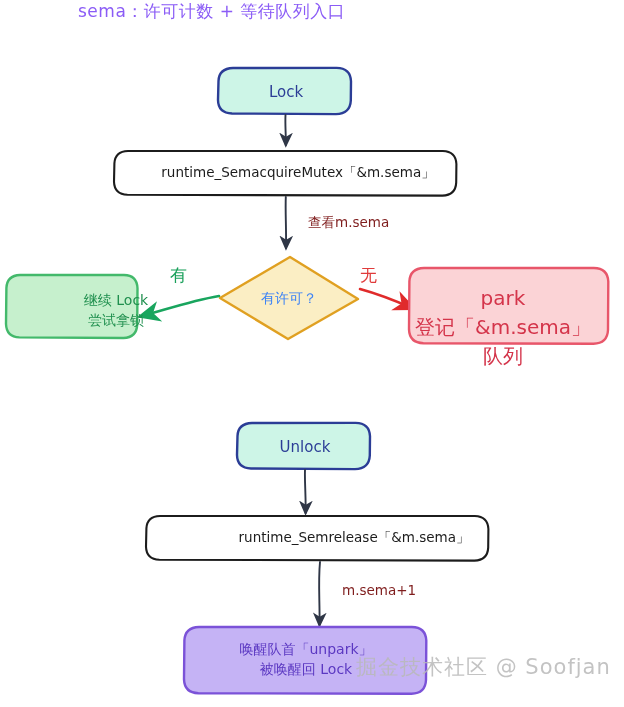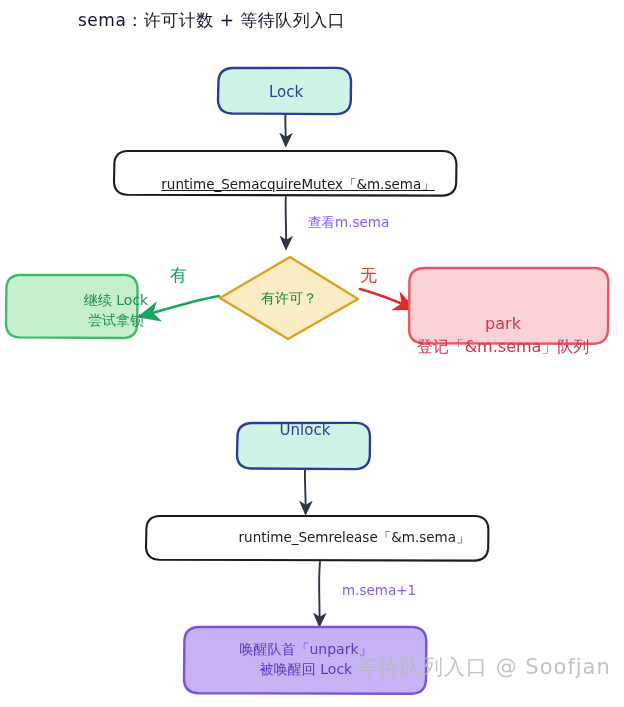--- a/index.html
+++ b/index.html
@@ -16,24 +16,24 @@
   }
   #canvas {
     position: absolute;
     left: 0; top: 0;
     width: 624px;
     height: 707px;
   }
   .diagram-title {
     position: absolute;
     left: 78px;
-    top: 9px;
+    top: 0;
     font-family: "DejaVu Sans", sans-serif;
     font-size: 17px;
-    color: #0f172a;
+    color: #8b5cf6;
     letter-spacing: 0.5px;
     white-space: nowrap;
   }
   .node-label {
     position: absolute;
     text-align: center;
     font-family: "DejaVu Sans", sans-serif;
     line-height: 1.45;
     white-space: pre-line;
     pointer-events: none;
@@ -41,43 +41,42 @@
   .lbl-lock, .lbl-unlock {
     font-size: 15px;
     color: #2b3d96;
   }
   .lbl-mono {
     font-size: 13.5px;
     color: #1c1c1c;
   }
   .lbl-diamond {
     font-size: 14px;
-    color: #15803d;
+    color: #3b82f6;
   }
   .lbl-green {
     font-size: 14px;
     color: #1f8f4e;
   }
   .lbl-red {
-    font-size: 16px;
+    font-size: 20px;
     color: #d4344a;
-    margin-top: 28px;
   }
   .lbl-purple {
     font-size: 14px;
     color: #5b38c2;
   }
   .edge-label {
     position: absolute;
     font-family: "DejaVu Sans", sans-serif;
     font-size: 13.5px;
     white-space: nowrap;
     pointer-events: none;
   }
-  .edge-dark { color: #8b5cf6; }
+  .edge-dark { color: #7f1d1d; }
   .edge-green { color: #1aa05b; font-size: 17px; }
   .edge-red { color: #e03b3b; font-size: 17px; }
   .watermark {
     position: absolute;
     left: 356px;
     top: 653px;
     font-family: "DejaVu Sans", sans-serif;
     font-size: 21px;
     color: #b9b9b9;
     opacity: 0.85;
@@ -156,38 +155,38 @@
 
   <g>
     <path d="M199,627 q-14,0.5 -14.6,13.4 l-0.4,39 q0.5,13.4 14.4,13.8 l213,0.6 q14,-0.4 14.6,-13.8 l0.3,-39.4 q-0.6,-13.4 -14.5,-13.6 Z" fill="#c5b3f5" stroke="#7b52d8" stroke-width="2.4" stroke-linejoin="round"></path>
   </g>
 </svg>
 
 <div class="diagram-title">sema：许可计数 + 等待队列入口</div>
 
 <div class="node-label lbl-lock" style="left:218px; top:82px; width:136px;">Lock</div>
 
-<div class="node-label lbl-mono" style="left:114px; top:175px; width:368px;text-decoration:underline;">runtime_SemacquireMutex「&amp;m.sema」</div>
+<div class="node-label lbl-mono" style="left:114px; top:163px; width:368px;">runtime_SemacquireMutex「&amp;m.sema」</div>
 
 <div class="edge-label edge-dark" style="left:308px; top:214px;">查看m.sema</div>
 
 <div class="node-label lbl-diamond" style="left:224px; top:288px; width:130px;">有许可？</div>
 
 <div class="edge-label edge-green" style="left:170px; top:264px;">有</div>
 
 <div class="edge-label edge-red" style="left:360px; top:264px;">无</div>
 
 <div class="node-label lbl-green" style="left:8px; top:290px; width:128px;margin-left:44px;">继续 Lock
 尝试拿锁</div>
 
 <div class="node-label lbl-red" style="left:410px; top:284px; width:186px;">park
 登记「&amp;m.sema」队列</div>
 
-<div class="node-label lbl-unlock" style="left:237px; top:420px; width:136px;">Unlock</div>
+<div class="node-label lbl-unlock" style="left:237px; top:437px; width:136px;">Unlock</div>
 
 <div class="node-label lbl-mono" style="left:146px; top:528px; width:416px;">runtime_Semrelease「&amp;m.sema」</div>
 
 <div class="edge-label edge-dark" style="left:342px; top:582px;">m.sema+1</div>
 
 <div class="node-label lbl-purple" style="left:185px; top:639px; width:242px;">唤醒队首「unpark」
 被唤醒回 Lock</div>
 
-<div class="watermark">等待队列入口 @ Soofjan</div>
+<div class="watermark">掘金技术社区 @ Soofjan</div>
 
 </body></html>

